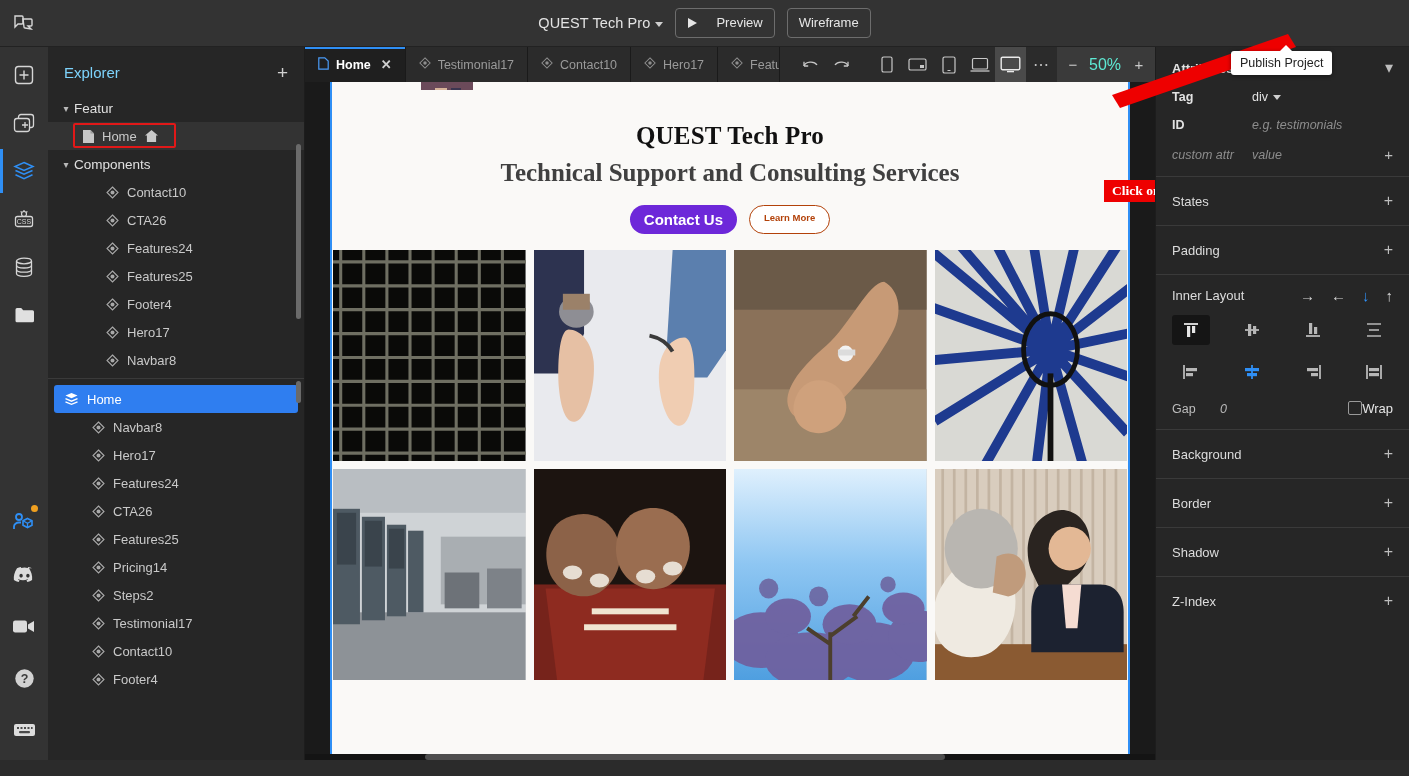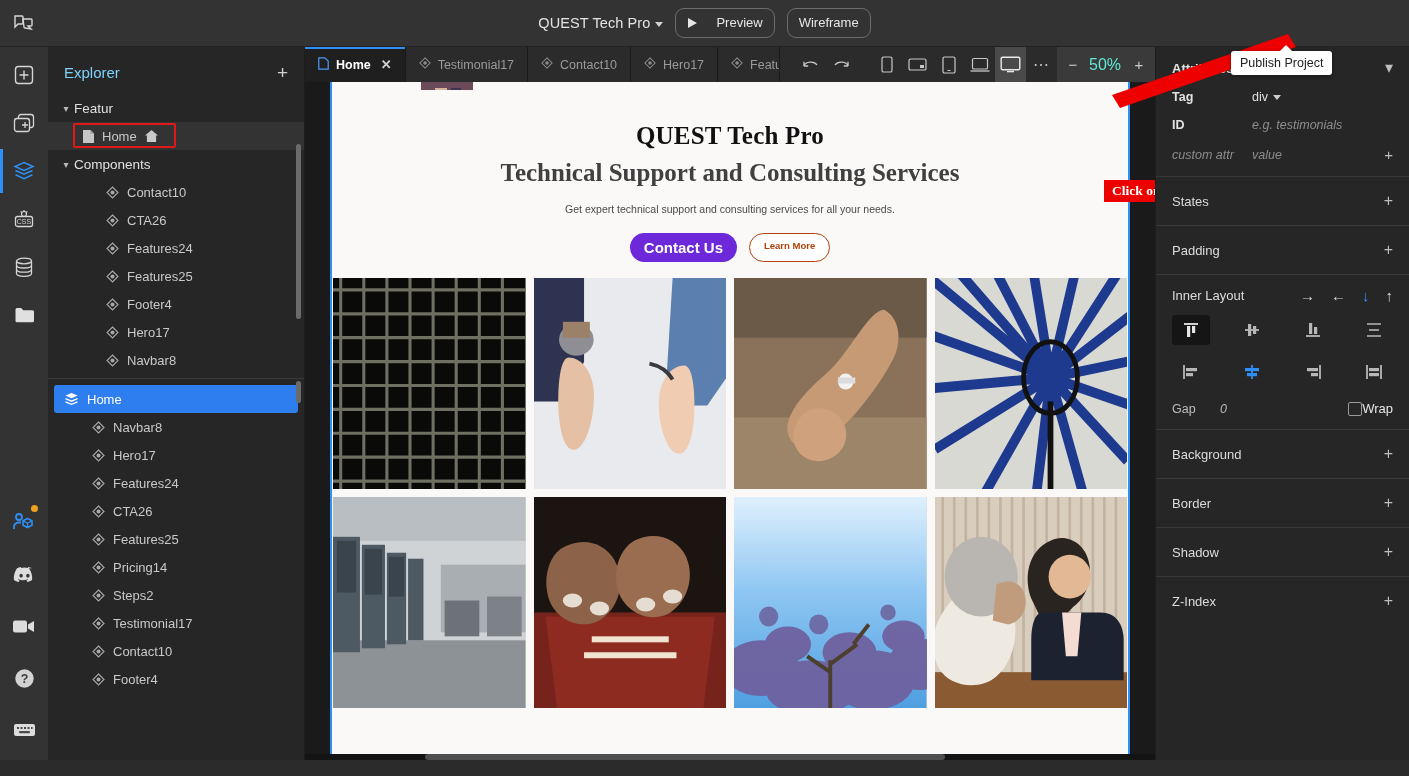--- a/index.html
+++ b/index.html
@@ -17,21 +17,21 @@
     flex: 0 0 47px; position: relative; border-bottom: 1px solid #222;
   }
   .tb-logo { width: 48px; height: 47px; display:flex; align-items:center; justify-content:center; }
   .tb-center {
     position: absolute; left: 0; right: 0; height: 47px;
     display: flex; align-items: center; justify-content: center; gap: 12px;
   }
   .proj-name { color: #e3e3e3; font-size: 14.5px; letter-spacing: .1px; }
   .caret-d { display:inline-block; width:0;height:0;border-left:4.5px solid transparent;border-right:4.5px solid transparent;border-top:5px solid #cfcfcf; margin-left:5px; vertical-align: middle;}
   .btn-outline {
-    border: 1px solid #6d6d6d; border-radius: 9px; color: #e6e6e6;
+    border: 1px solid #6d6d6d; border-radius: 4px; color: #e6e6e6;
     font-size: 13px; padding: 4px 11px; background: transparent; display:flex; align-items:center; gap:18px; line-height: 1.5;
   }
   .tb-right {
     margin-left: auto; display: flex; align-items: center; height: 47px; position: relative; z-index: 5;
   }
   .avatar-wrap { width: 54px; display:flex; justify-content:center; align-items:center; height:47px;}
   .avatar {
     width: 30px; height: 30px; border-radius: 50%; background: #d6d6d6; overflow:hidden; position: relative;
   }
   .avatar::after{content:"";position:absolute;left:50%;top:6px;width:10px;height:10px;border-radius:50%;background:#8d8d8d;transform:translateX(-50%);}
@@ -161,21 +161,21 @@
   .layout-head { display:flex; align-items:center; }
   .layout-arrows { margin-left:auto; display:flex; gap:16px; align-items:center;}
   .arrw { color:#d6d6d6; font-size:15px; line-height:1;}
   .arrw.on { color:#2f8ff5; }
   .align-row { display:flex; justify-content:space-between; margin-top: 12px; }
   .align-cell { width:38px; height:30px; display:flex; align-items:center; justify-content:center; border-radius:3px;}
   .align-cell.sel { background:#151515; }
   .gap-row { display:flex; align-items:center; margin-top:14px; font-size:12.5px;}
   .gap-lbl { color:#bdbdbd; width:48px;}
   .gap-val { color:#b9b9b9; font-style:italic;}
-  .wrap-box { margin-left:auto; display:flex; align-items:flex-end; gap:0;}
+  .wrap-box { margin-left:auto; display:flex; align-items:flex-start; gap:0;}
   .chk { width:14px;height:14px;border:1.5px solid #9a9a9a; border-radius:2px;}
   .wrap-lbl { color:#e6e6e6; font-size:13px;}
 
   .canvas-hscroll{position:absolute;left:0;right:0;bottom:0;height:6px;background:#141414;}
   .canvas-hthumb{position:absolute;left:120px;width:520px;height:6px;background:#4e4e4e;border-radius:3px;}
 </style>
 </head>
 <body>
 
 <div id="app">
@@ -575,21 +575,20 @@
             <svg width="52" height="8" viewBox="0 0 52 8">
                 <rect width="52" height="8" fill="#6b4a5a"></rect>
                 <rect x="14" width="12" height="8" fill="#d8b49a"></rect>
                 <rect x="30" width="10" height="8" fill="#3b3550"></rect>
               </svg>
           </div>
 
           <div class="hero">
             <h1>QUEST Tech Pro</h1>
             <h2>Technical Support and Consulting Services</h2>
-            <p>Get expert technical support and consulting services for all your needs.</p>
             <div class="cta">
               <div class="primary">Contact Us</div>
               <div class="ghost">Learn More</div>
             </div>
           </div>
 
           <div class="grid">
             <div class="cell">
               <svg width="100%" height="100%" viewBox="0 0 100 106" preserveAspectRatio="none">
                   <rect width="100" height="106" fill="#0a0a08"></rect>

